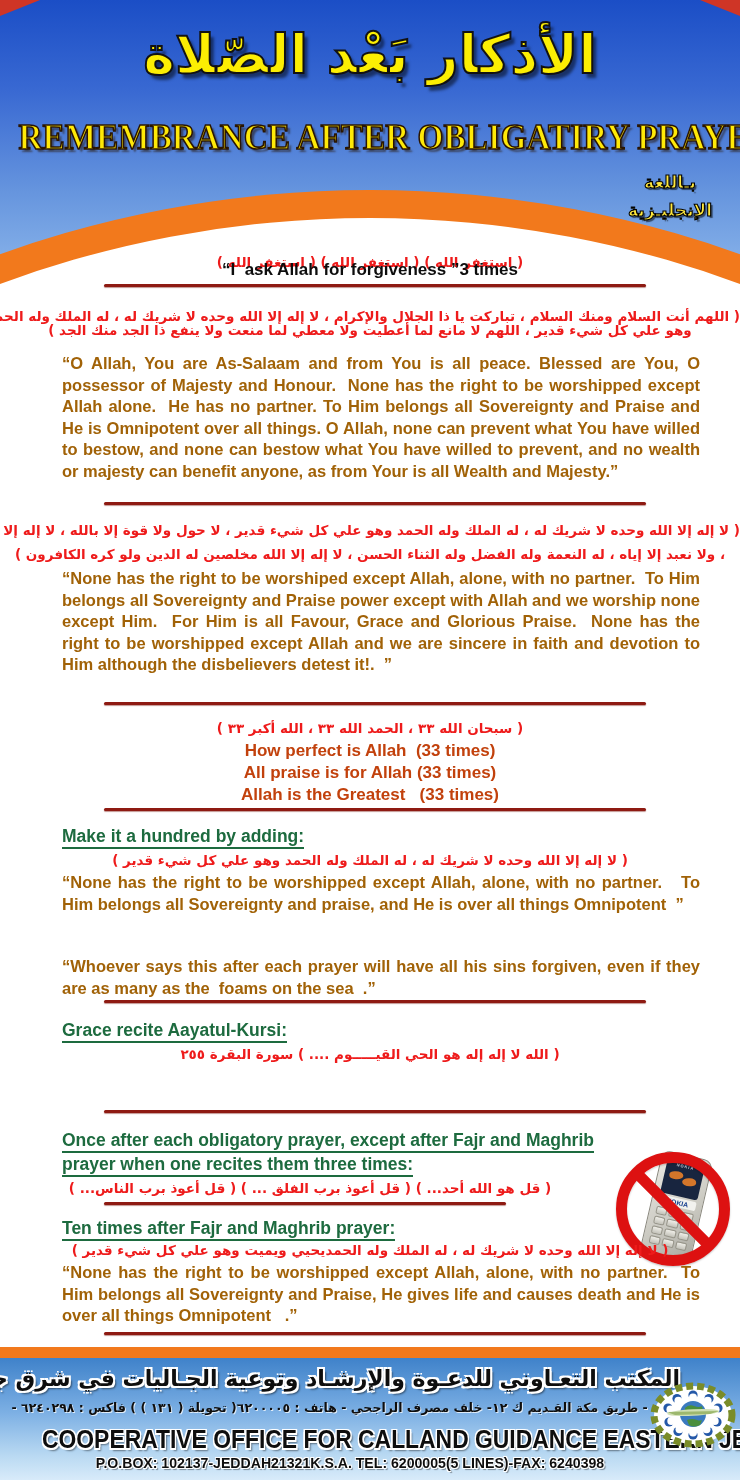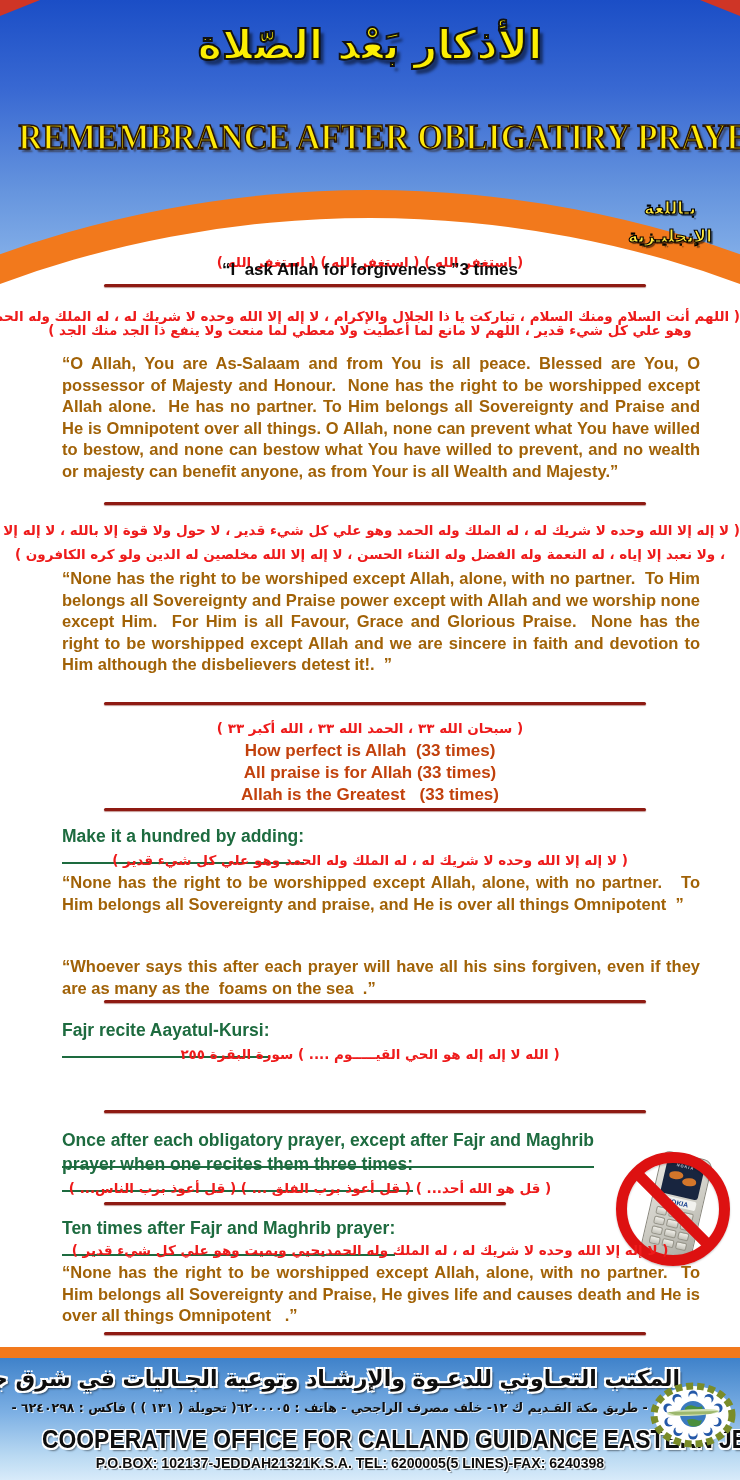--- a/index.html
+++ b/index.html
@@ -20,42 +20,41 @@
     position:absolute; left:-680px; top:190px; width:2100px; height:2000px;
     background:#ffffff; border:28px solid #f2791c; border-radius:50%;
   }
   .corner-tri { position:absolute; top:0; width:0; height:0; }
   .corner-tri.left  { left:0;  border-top:16px solid #cf3526; border-right:40px solid transparent; }
   .corner-tri.right { right:0; border-top:16px solid #cf3526; border-left:40px solid transparent; }
 
   .title-ar {
     top:16px; left:0; width:740px; text-align:center;
     font-family:"DejaVu Sans", sans-serif; font-weight:bold;
-    font-size:41px; line-height:1.45; color:#fcee03;
+    font-size:54px; line-height:1.45; color:#fcee03;
     -webkit-text-stroke:2px #121212;
     text-shadow:4px 5px 3px rgba(0,0,0,0.5);
     white-space:nowrap;
   }
   .title-en {
     top:118px; left:0; width:740px; text-align:center;
     font-family:"Liberation Serif", serif; font-weight:bold;
     font-size:35px; letter-spacing:0px; color:#ffe908;
     -webkit-text-stroke:1.6px #2a1502;
     text-shadow:3px 3px 2px rgba(40,20,0,0.55);
     transform:scaleX(0.95); transform-origin:center;
     white-space:nowrap;
   }
   .lang-badge {
     top:168px; right:6px; width:128px; text-align:center;
     font-family:"DejaVu Sans", sans-serif; font-weight:bold;
     font-size:17px; line-height:1.65; color:#ffe83d;
     -webkit-text-stroke:1.1px #000;
     text-shadow:2px 2px 1px rgba(0,0,0,0.55);
     direction:rtl;
-    margin-top:26px;
   }
 
   
   .ar-red {
     left:0; width:740px; text-align:center; direction:rtl;
     font-family:"DejaVu Sans", sans-serif; font-weight:bold;
     font-size:13.5px; color:#ee1b1b; white-space:nowrap;
   }
   .en-c {
     left:0; width:740px; text-align:center;
@@ -64,21 +63,21 @@
   .en-p {
     left:62px; width:638px; text-align:justify;
     font-weight:bold; font-size:16.5px; line-height:21.5px; color:#a16207;
     white-space:pre-wrap;
   }
   .divider { height:3px; background:#8e1a12; border-radius:2px;
              box-shadow:0 1px 1px rgba(120,20,10,0.45); }
   .green-h {
     left:62px; font-weight:bold; font-size:17.5px; color:#1d6b3f; white-space:nowrap;
   }
-  .green-h span { border-bottom:2px solid #1d6b3f; padding-bottom:16px; }
+  .green-h span { border-bottom:2px solid #1d6b3f; padding-bottom:1px; }
   .tasbih-lines {
     left:0; width:740px; text-align:center;
     font-weight:bold; font-size:17px; line-height:22px; color:#c2410c;
   }
   .tasbih-lines div { white-space:pre; }
 
   
   .no-phone { top:1146px; right:6px; width:118px; height:128px; }
   .phone {
     position:absolute; left:34px; top:8px; width:52px; height:108px;
@@ -186,21 +185,21 @@
     <div>Allah is the Greatest   (33 times)</div>
   </div>
   <div class="abs divider" style="top:808px;left:104px;width:542px"></div>
 
   <div class="abs green-h" style="top:826px"><span>Make it a hundred by adding:</span></div>
   <div class="abs ar-red" style="top:852px">( لا إله إلا الله وحده لا شريك له ، له الملك وله الحمد وهو علي كل شيء قدير )</div>
   <div class="abs en-p" style="top:872px">“None has the right to be worshipped except Allah, alone, with no partner.   To Him belongs all Sovereignty and praise, and He is over all things Omnipotent  ”</div>
   <div class="abs en-p" style="top:956px">“Whoever says this after each prayer will have all his sins forgiven, even if they are as many as the  foams on the sea  .”</div>
   <div class="abs divider" style="top:1000px;left:104px;width:542px"></div>
 
-  <div class="abs green-h" style="top:1020px"><span>Fajr recite Aayatul-Kursi:</span></div>
+  <div class="abs green-h" style="top:1020px"><span>Grace recite Aayatul-Kursi:</span></div>
   <div class="abs ar-red" style="top:1046px">( الله لا إله إله هو الحي القيـــــوم .... ) سورة البقرة ٢٥٥</div>
   <div class="abs divider" style="top:1110px;left:104px;width:542px"></div>
 
   <div class="abs green-h" style="top:1130px"><span>Once after each obligatory prayer, except after Fajr and Maghrib</span></div>
   <div class="abs green-h" style="top:1154px"><span>prayer when one recites them three times:</span></div>
   <div class="abs ar-red" style="top:1180px;width:620px">( قل هو الله أحد... ) ( قل أعوذ برب الفلق ... ) ( قل أعوذ برب الناس... )</div>
   <div class="abs divider" style="top:1202px;left:104px;width:402px"></div>
 
   <div class="abs no-phone">
     <div class="phone">

